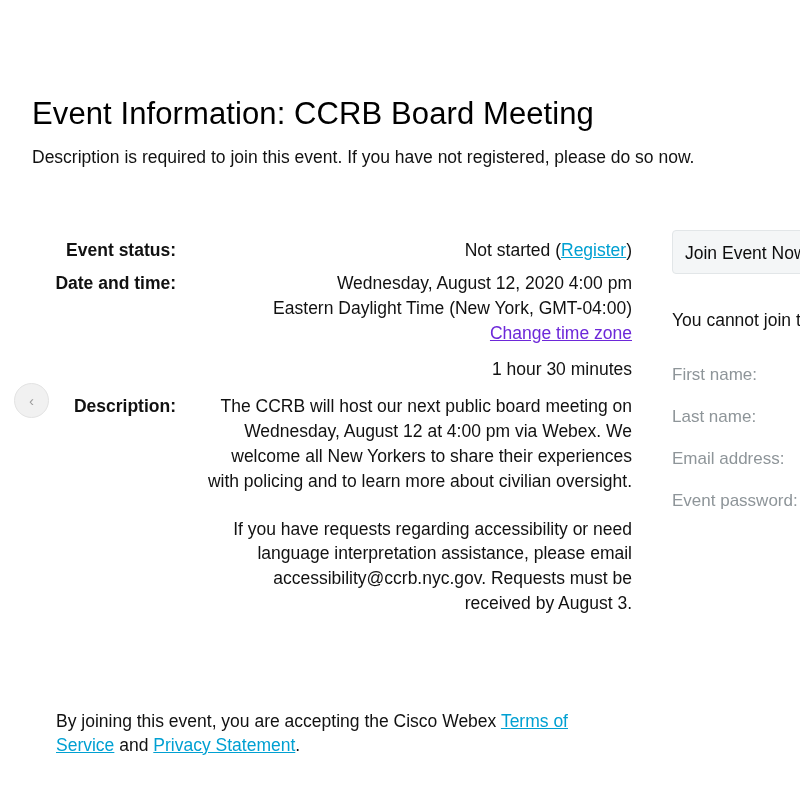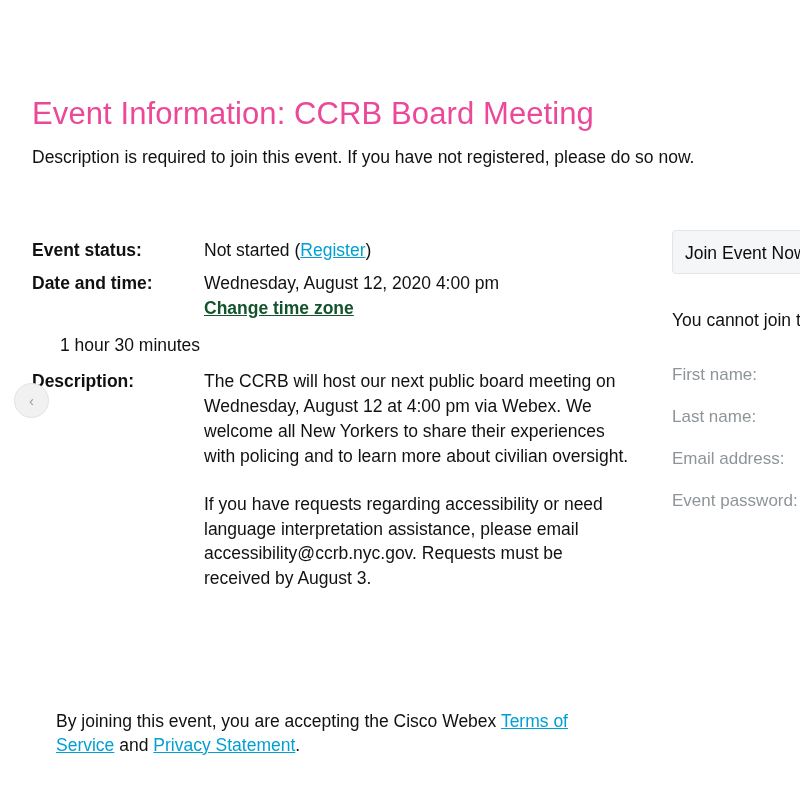--- a/index.html
+++ b/index.html
@@ -29,21 +29,21 @@
     position: absolute;
     left: 32px;
     top: 96px;
     width: 760px;
   }
 
   .title {
     font-size: 31px;
     font-weight: 400;
     letter-spacing: 0.1px;
-    color: #ec4899;
+    color: #000000;
     margin: 0 0 14px 0;
     line-height: 1.15;
   }
 
   .subtitle {
     font-size: 17.5px;
     color: #111111;
     margin: 0;
     line-height: 1.3;
   }
@@ -52,20 +52,21 @@
   .details {
     position: absolute;
     left: 32px;
     top: 238px;
     width: 600px;
   }
   .row {
     display: flex;
     align-items: flex-start;
     margin-bottom: 8px;
+    text-align: right;
   }
   .label {
     width: 144px;
     flex: 0 0 144px;
     font-size: 17.5px;
     font-weight: bold;
     color: #111111;
     line-height: 1.42;
     padding-top: 0;
   }
@@ -77,22 +78,22 @@
     margin-left: 28px;
   }
   .value .line { display: block; }
 
   a.link {
     color: #00a0d2;
     text-decoration: underline;
     cursor: pointer;
   }
   a.link.blue-strong {
-    color: #14532d;
-    font-weight: bold;
+    color: #6d28d9;
+    font-weight: normal;
   }
 
   .desc-para { margin: 0 0 0 0; }
   .desc-gap { height: 23px; }
 
   
   .right-panel {
     position: absolute;
     left: 672px;
     top: 230px;
@@ -188,20 +189,21 @@
       <div class="label">Event status:</div>
       <div class="value">
         <span>Not started (</span><a class="link" href="#">Register</a><span>)</span>
       </div>
     </div>
 
     <div class="row">
       <div class="label">Date and time:</div>
       <div class="value">
         <span class="line">Wednesday, August 12, 2020 4:00 pm</span>
+        <span class="line">Eastern Daylight Time (New York, GMT-04:00)</span>
         <a class="link blue-strong" href="#">Change time zone</a>
       </div>
     </div>
 
     <div class="row" style="margin-top:12px;">
       <div class="value">1 hour 30 minutes</div>
     </div>
 
     <div class="row" style="margin-top:12px;">
       <div class="label">Description:</div>

